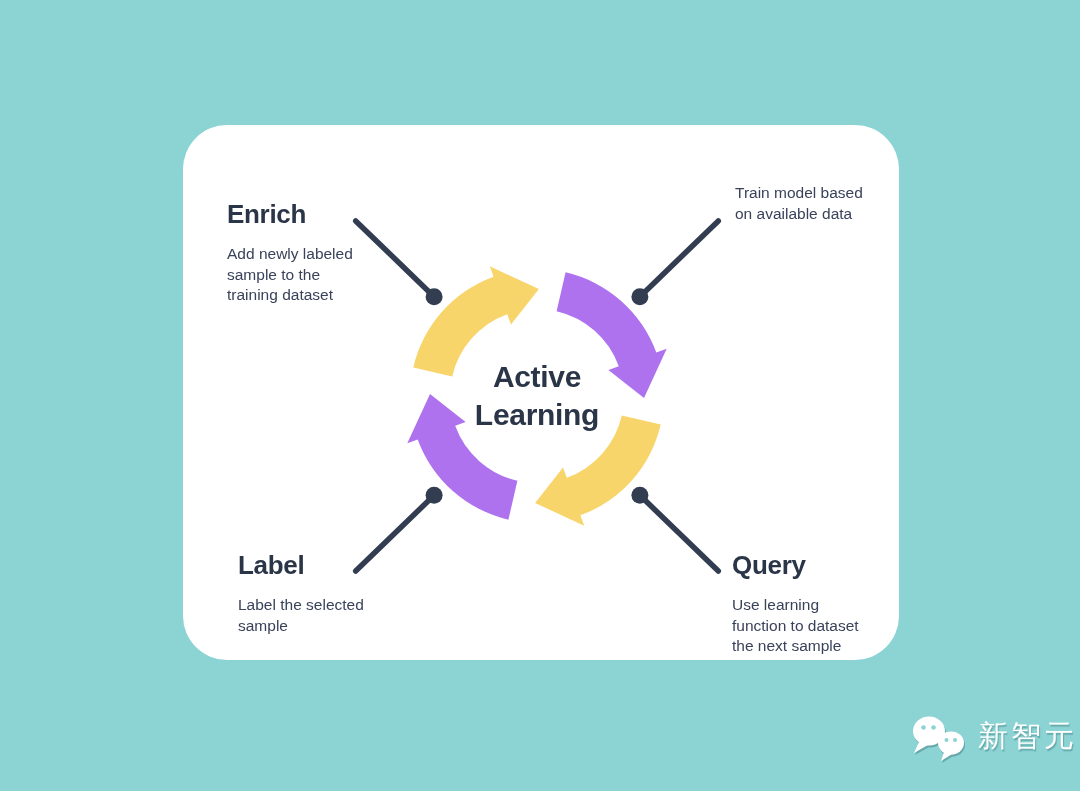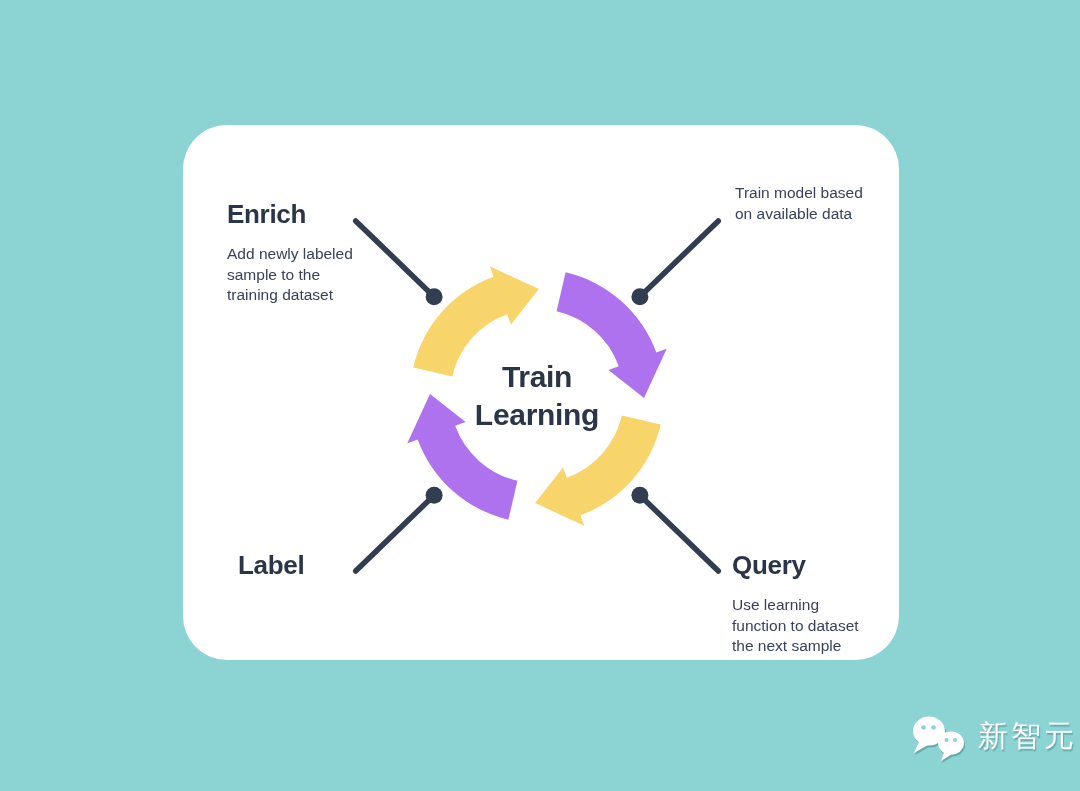--- a/index.html
+++ b/index.html
@@ -121,23 +121,25 @@
 
 <div class="step pos-bottom-right">
   <h2 class="step-title">Query</h2>
   <p class="step-desc">Use learning
 function to dataset
 the next sample</p>
 </div>
 
 <div class="step pos-bottom-left">
   <h2 class="step-title">Label</h2>
+  <p class="step-desc">Label the selected
+sample</p>
 </div>
 
-<div class="center-title">Train
+<div class="center-title">Active
 Learning</div>
 
 <div class="watermark">
   <svg width="64" height="54" viewBox="0 0 64 54">
     <ellipse cx="23" cy="22" rx="16" ry="14.5" fill="#FFFFFF"></ellipse>
     <polygon points="13,33 8,44 22,36" fill="#FFFFFF"></polygon>
     <circle cx="17.5" cy="18.5" r="2.3" fill="#8CD3D4"></circle>
     <circle cx="27.5" cy="18.5" r="2.3" fill="#8CD3D4"></circle>
     <ellipse cx="45" cy="34" rx="13" ry="11.5" fill="#FFFFFF"></ellipse>
     <polygon points="38,43 35,52 47,44.5" fill="#FFFFFF"></polygon>

